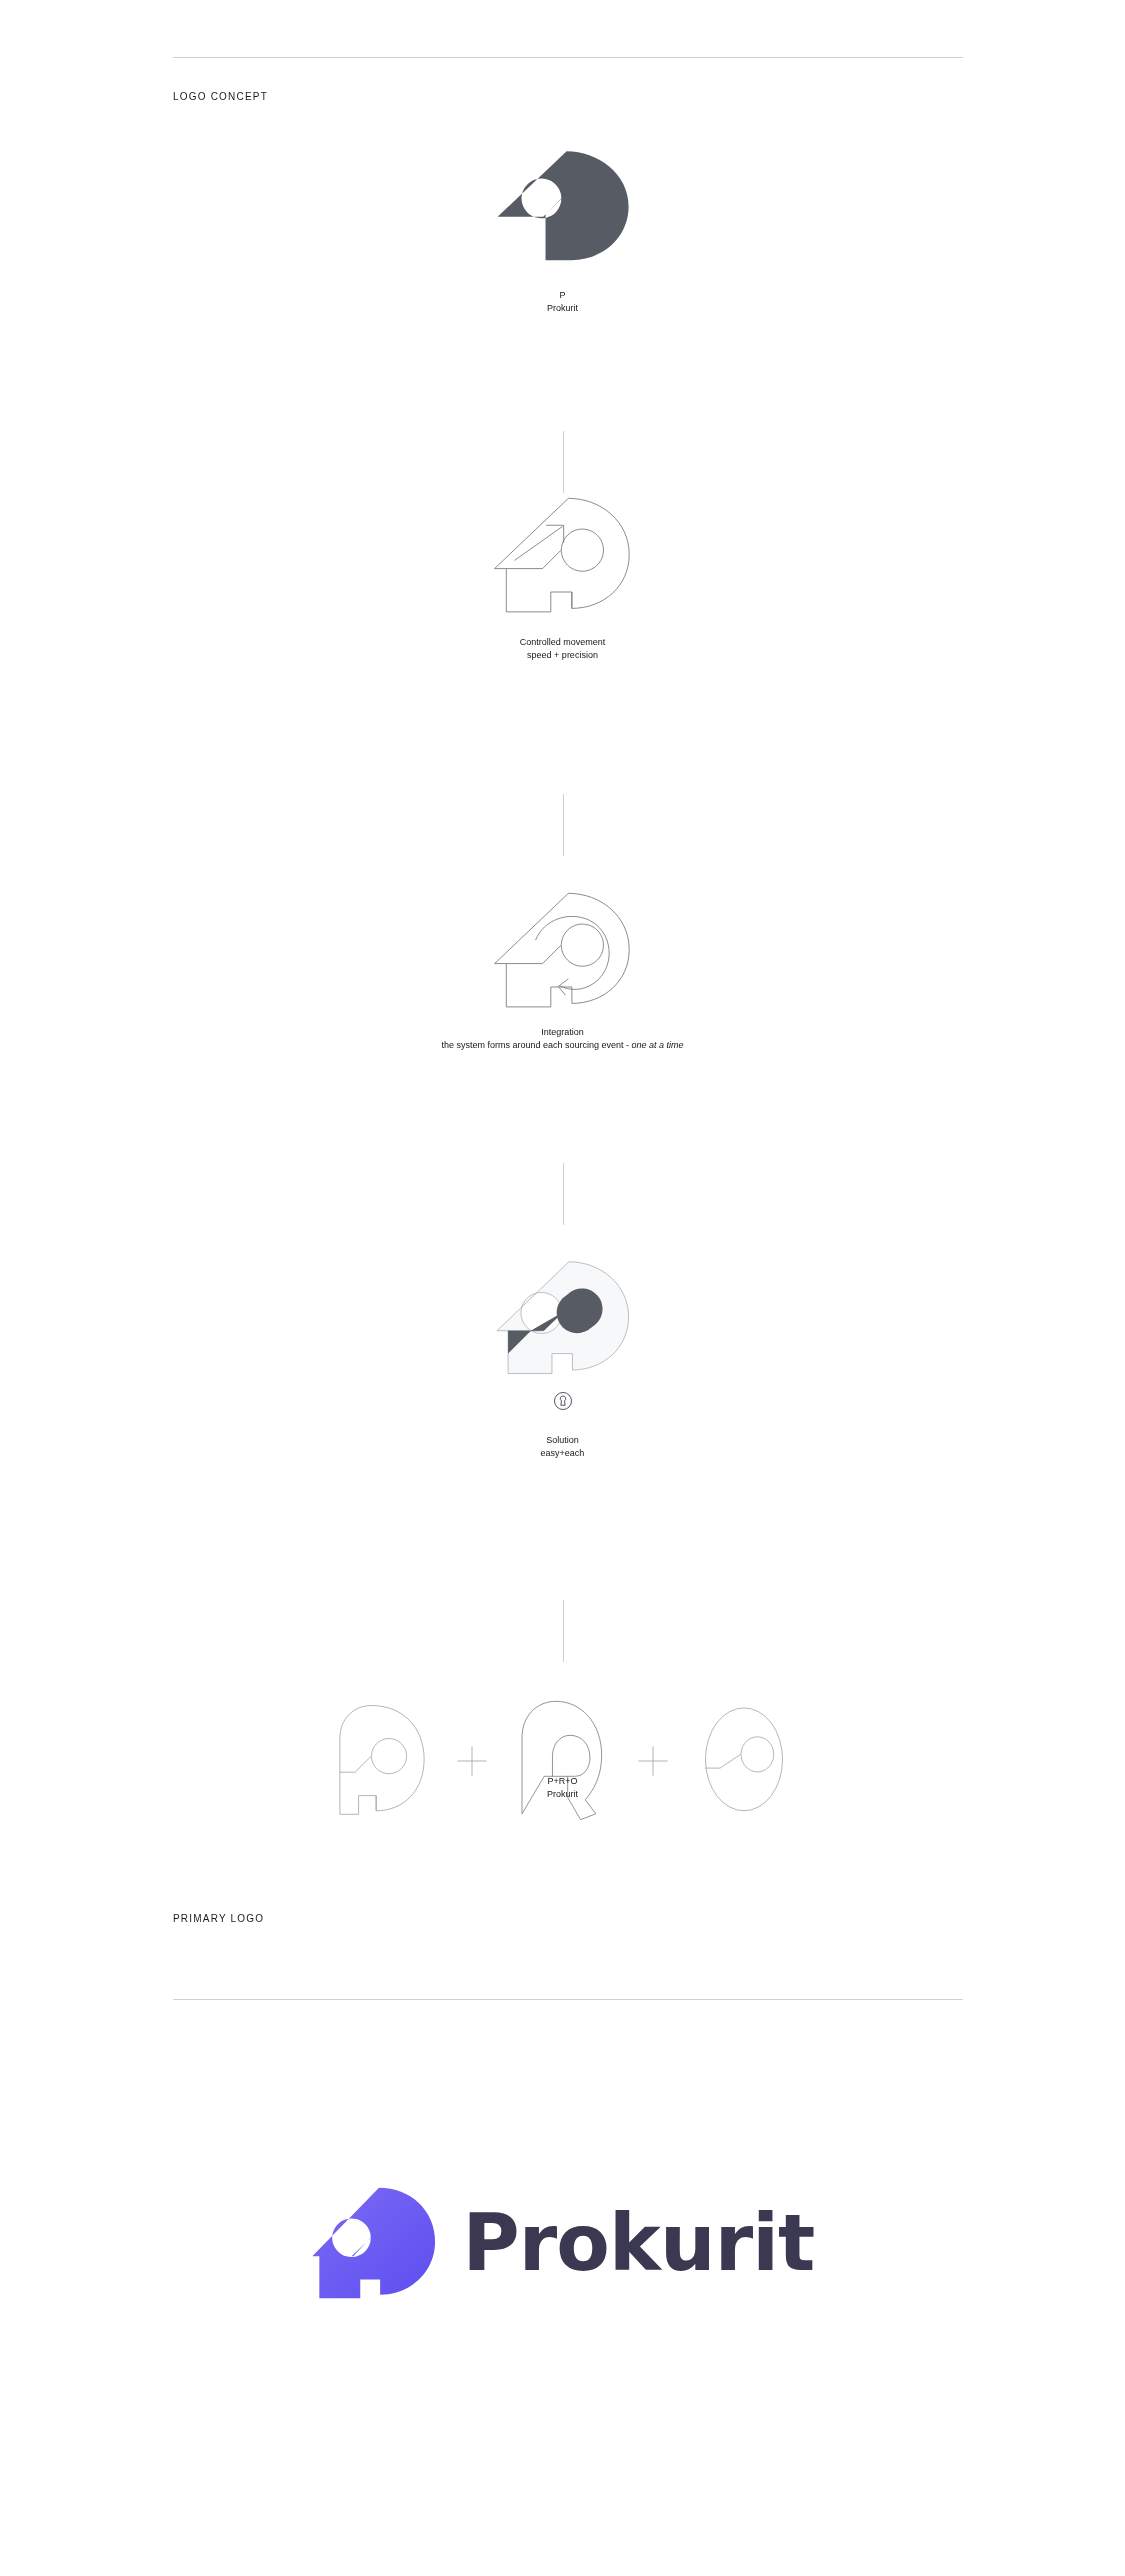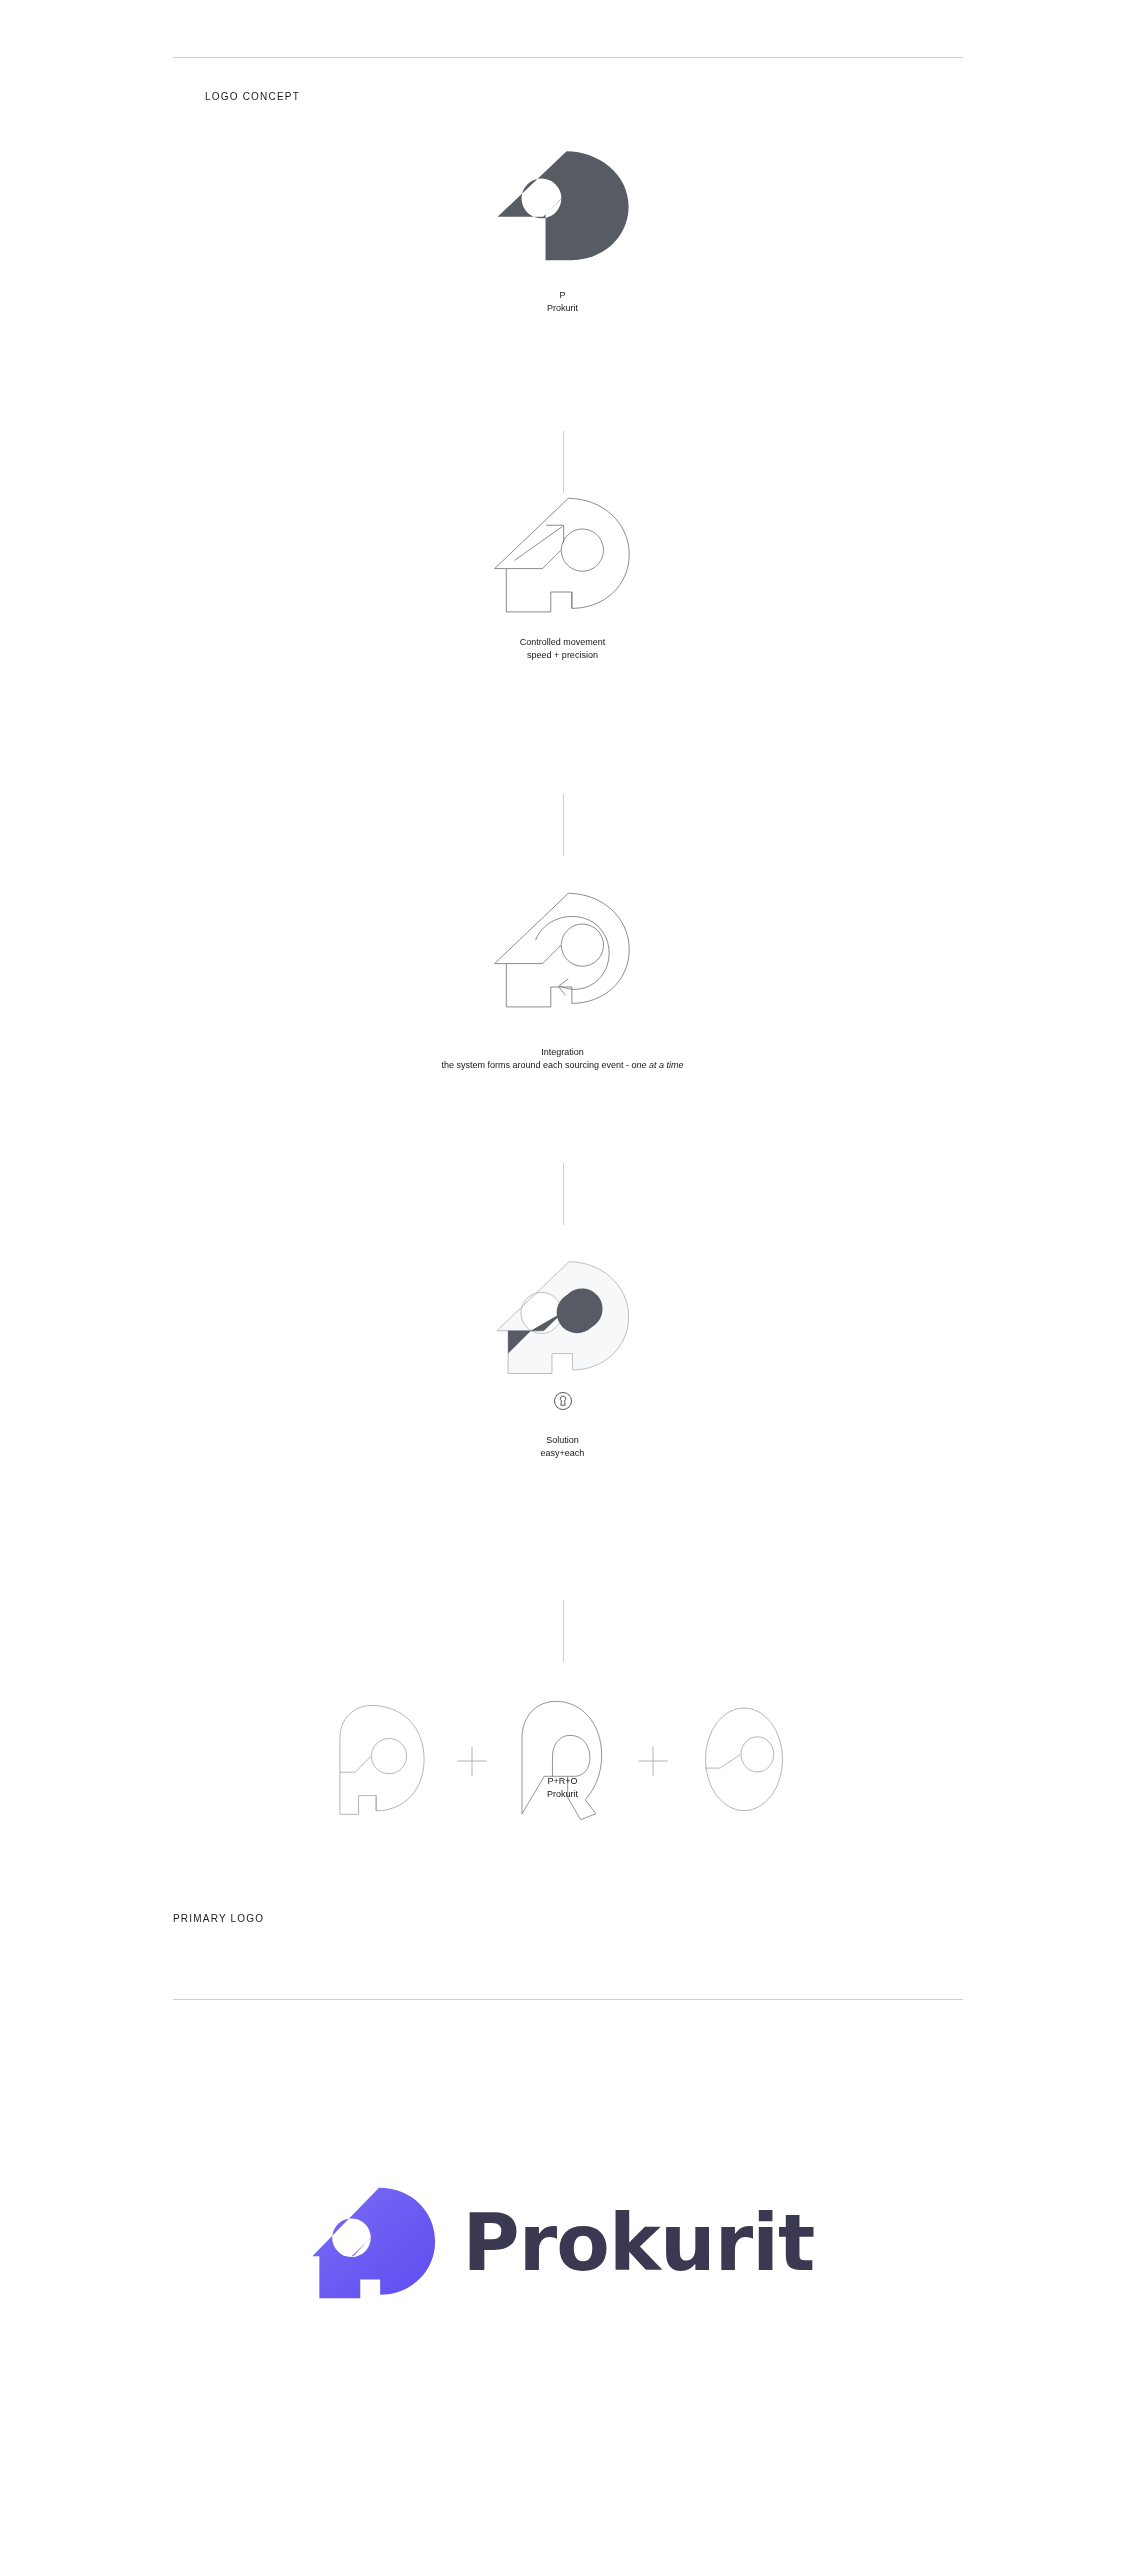--- a/index.html
+++ b/index.html
@@ -137,21 +137,21 @@
   }
 
   svg { display: block; overflow: visible; }
 </style>
 </head>
 <body>
 
 <div class="page">
 
   <div class="section-rule" style="top:57px;"></div>
-  <div class="section-label" style="top:91px;margin-left:32px;">LOGO CONCEPT</div>
+  <div class="section-label" style="top:91px;">LOGO CONCEPT</div>
 
   <div class="step" style="top:149px;">
     <div class="mark-wrap">
       <svg width="135" height="117" viewBox="0 0 230 200" aria-hidden="true">
 
         <path d="M 122 4
                  C 175 4 228 42 228 98
                  C 228 152 183 190 130 190
                  L 130 190
                  L 86 190
@@ -229,21 +229,21 @@
           <path d="M 118 92 A 36 36 0 1 1 118 93"></path>
 
           <path d="M 74 84
                    C 88 48 132 34 166 50
                    C 202 68 210 116 186 146
                    C 168 168 138 174 116 162"></path>
           <path d="M 130 150 L 113 163 L 125 178"></path>
         </g>
       </svg>
     </div>
-    <div class="caption" style="margin-top:35px;">
+    <div class="caption" style="margin-top:15px;">
       <span class="line">Integration</span>
       <span class="line"><span>the system forms around each sourcing event - </span><em>one at a time</em></span>
     </div>
   </div>
 
   <div class="connector" style="top:1163px; height:62px;"></div>
 
   <div class="step" style="top:1260px;">
     <div class="mark-wrap">
       <svg width="135" height="117" viewBox="0 0 230 200" aria-hidden="true">

